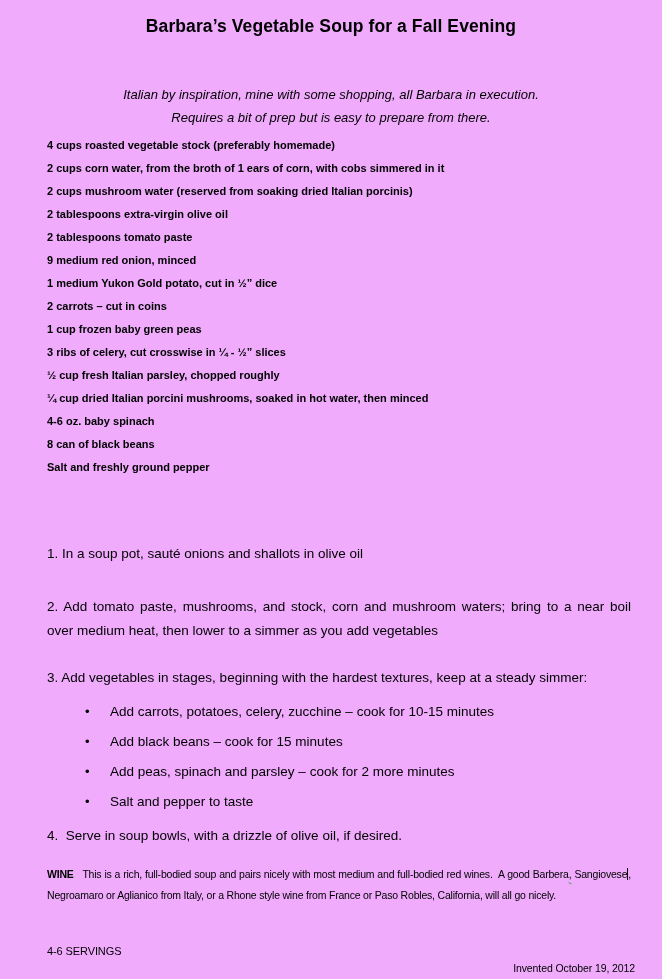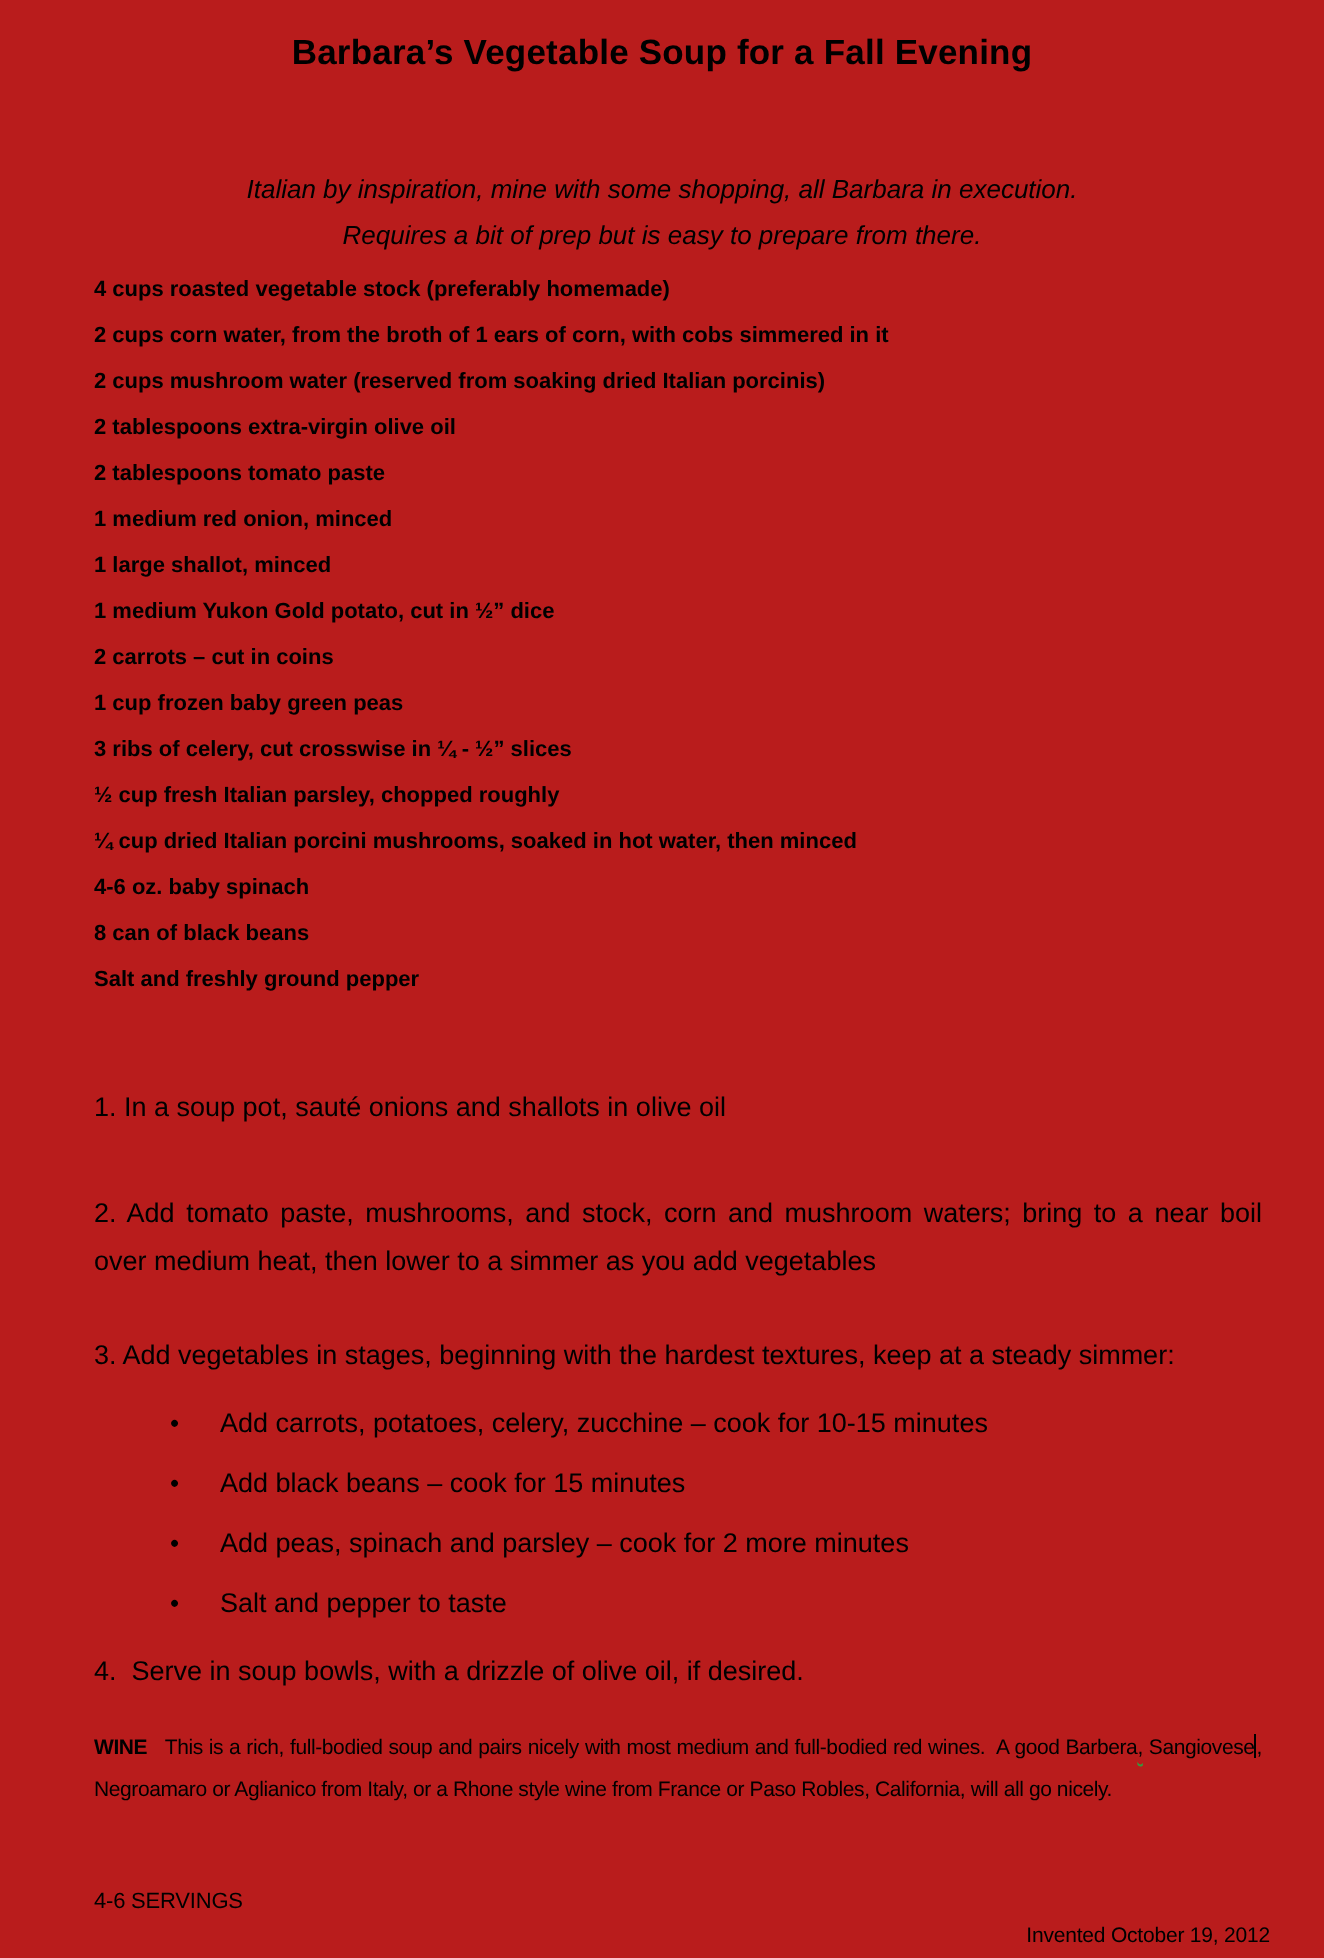--- a/index.html
+++ b/index.html
@@ -6,21 +6,21 @@
   html, body { background: #ffffff; }
   body {
     font-family: "Liberation Sans", "DejaVu Sans", sans-serif;
     color: #000000;
     width: 662px;
   }
   .sheet {
     position: relative;
     width: 662px;
     height: 979px;
-    background: #b91c1c;
+    background: #f0abfc;
     overflow: hidden;
   }
   .abs { position: absolute; }
 
   .title {
     top: 16px; left: 0; right: 0;
     text-align: center;
     font-size: 17.5px;
     font-weight: bold;
     letter-spacing: 0.1px;
@@ -115,22 +115,21 @@
     <span class="pline">Italian by inspiration, mine with some shopping, all Barbara in execution.</span>
     <span class="pline">Requires a bit of prep but is easy to prepare from there.</span>
   </div>
 
   <ul class="abs ingredients">
       <li>4 cups roasted vegetable stock (preferably homemade)</li>
       <li>2 cups corn water, from the broth of 1 ears of corn, with cobs simmered in it</li>
       <li>2 cups mushroom water (reserved from soaking dried Italian porcinis)</li>
       <li>2 tablespoons extra-virgin olive oil</li>
       <li>2 tablespoons tomato paste</li>
-      <li>1 medium red onion, minced</li>
-      <li>1 large shallot, minced</li>
+      <li>9 medium red onion, minced</li>
       <li>1 medium Yukon Gold potato, cut in ½” dice</li>
       <li>2 carrots – cut in coins</li>
       <li>1 cup frozen baby green peas</li>
       <li>3 ribs of celery, cut crosswise in ¼ - ½” slices</li>
       <li>½ cup fresh Italian parsley, chopped roughly</li>
       <li>¼ cup dried Italian porcini mushrooms, soaked in hot water, then minced</li>
       <li>4-6 oz. baby spinach</li>
       <li>8 can of black beans</li>
       <li>Salt and freshly ground pepper</li>
     </ul>

